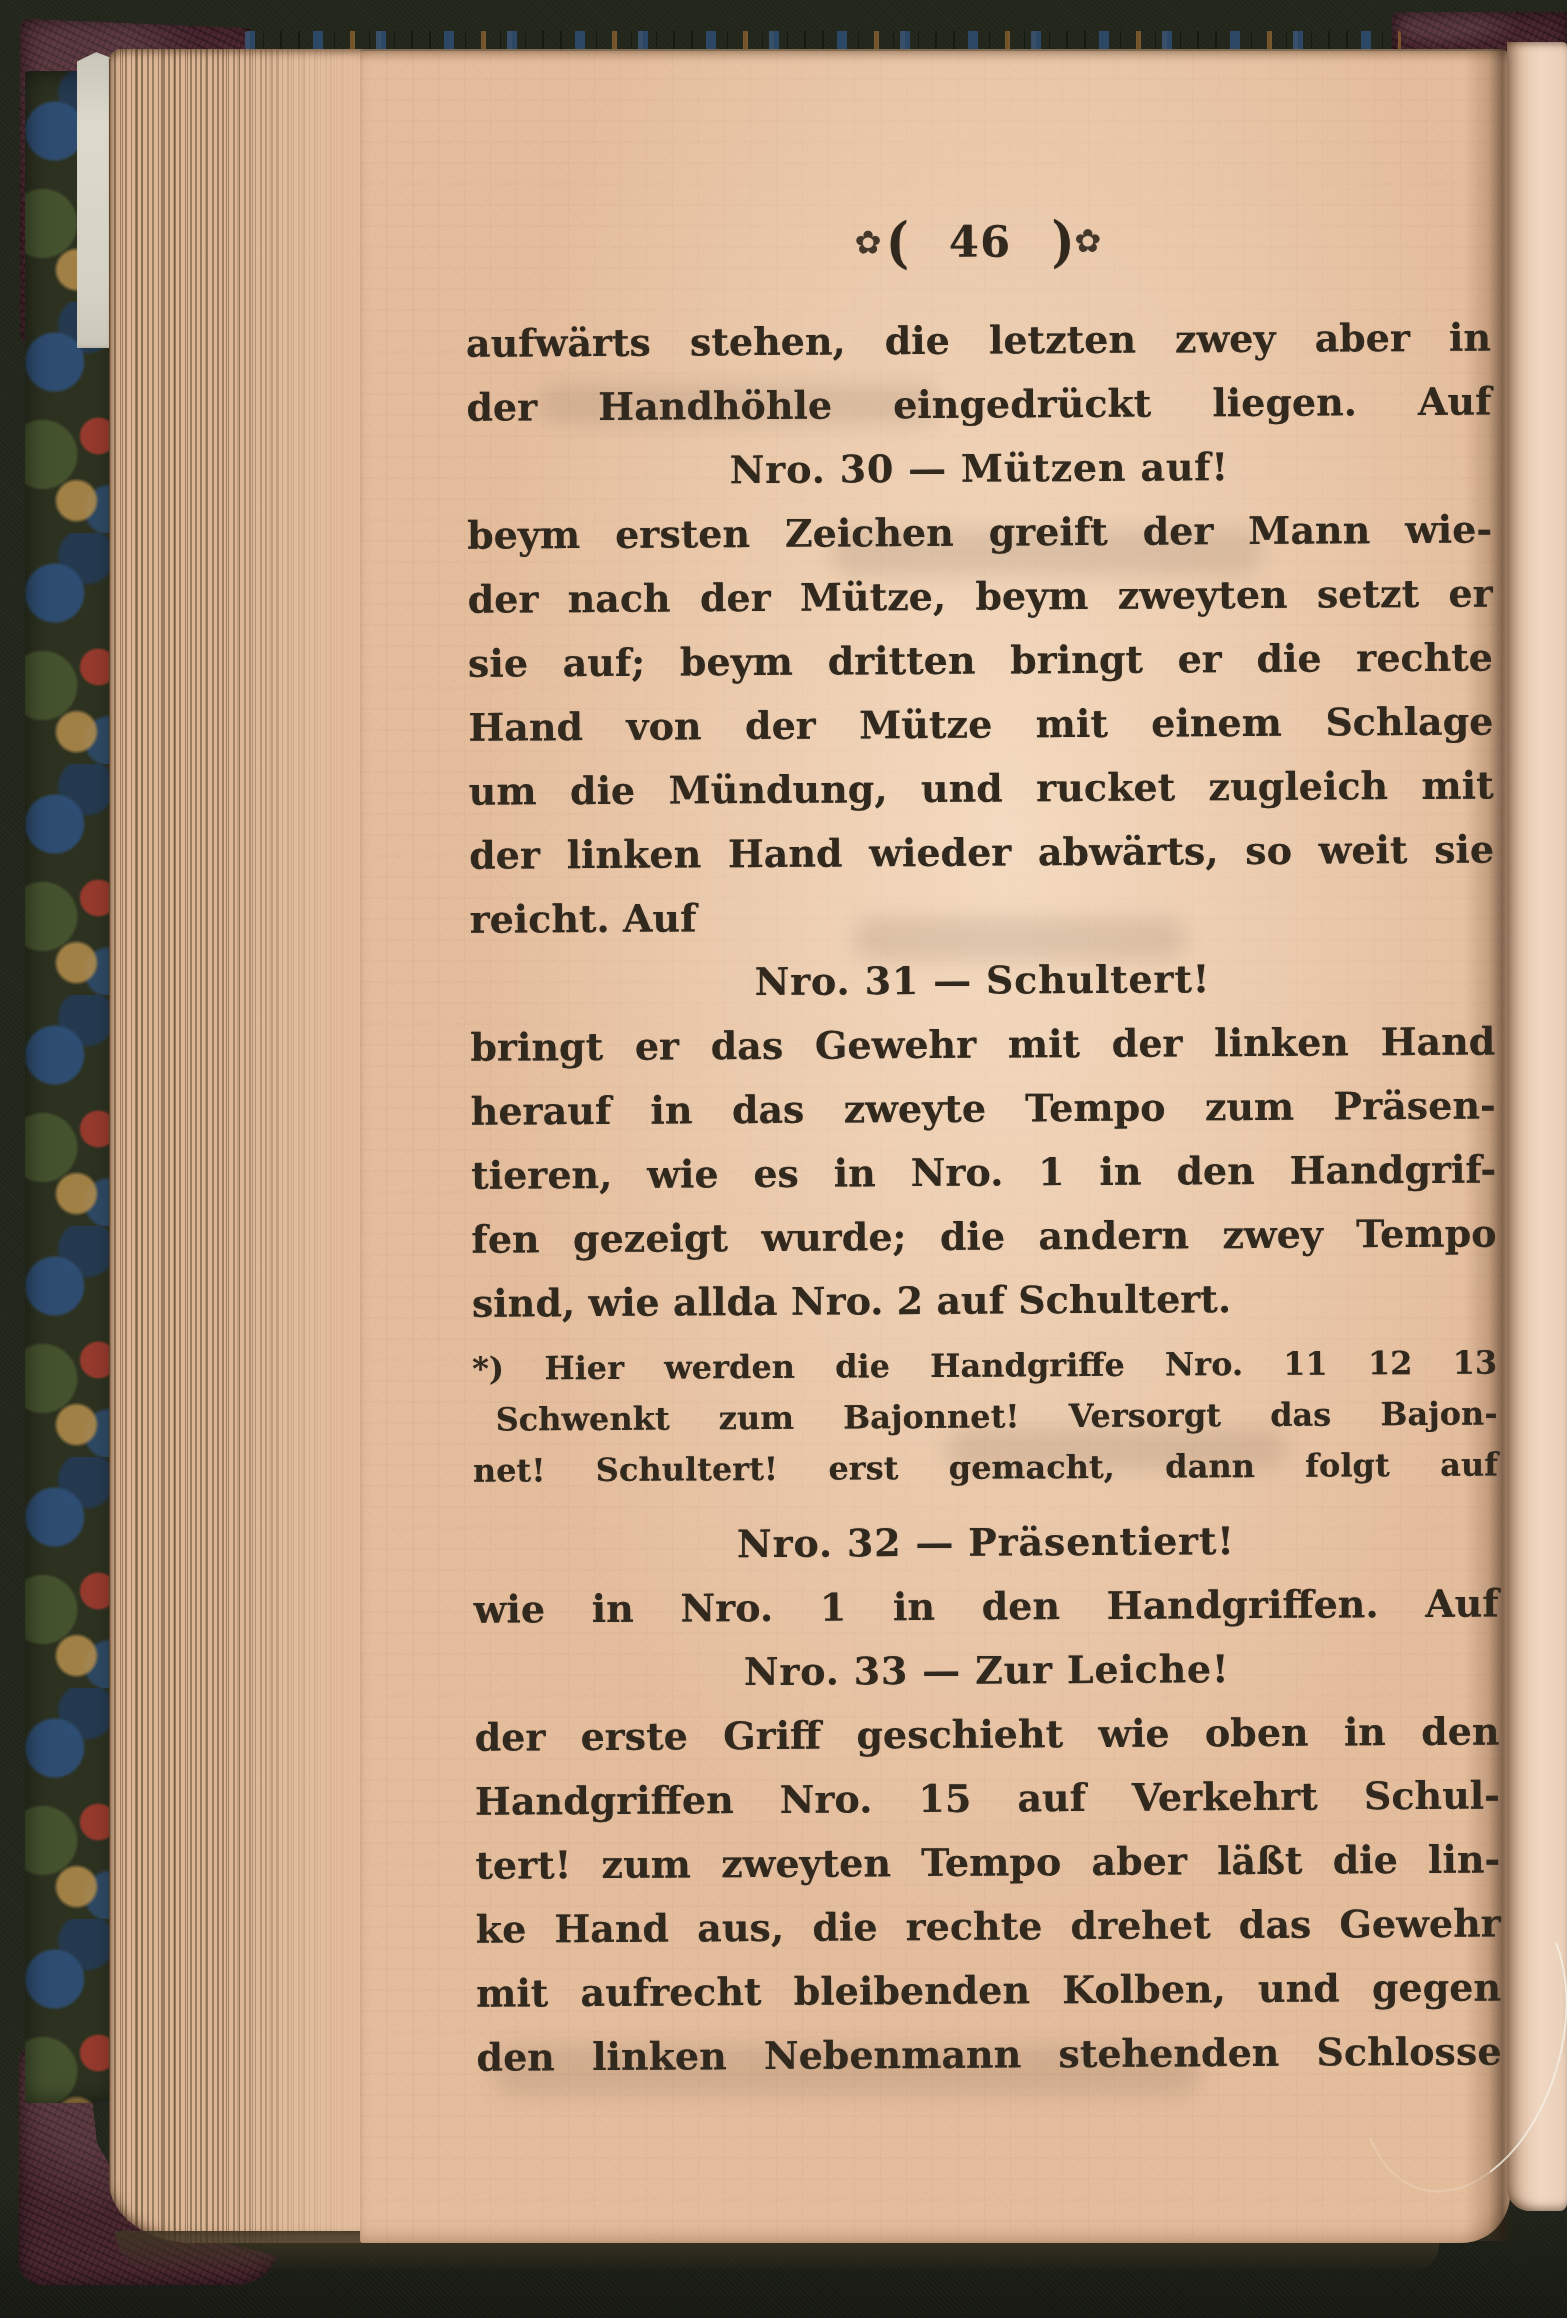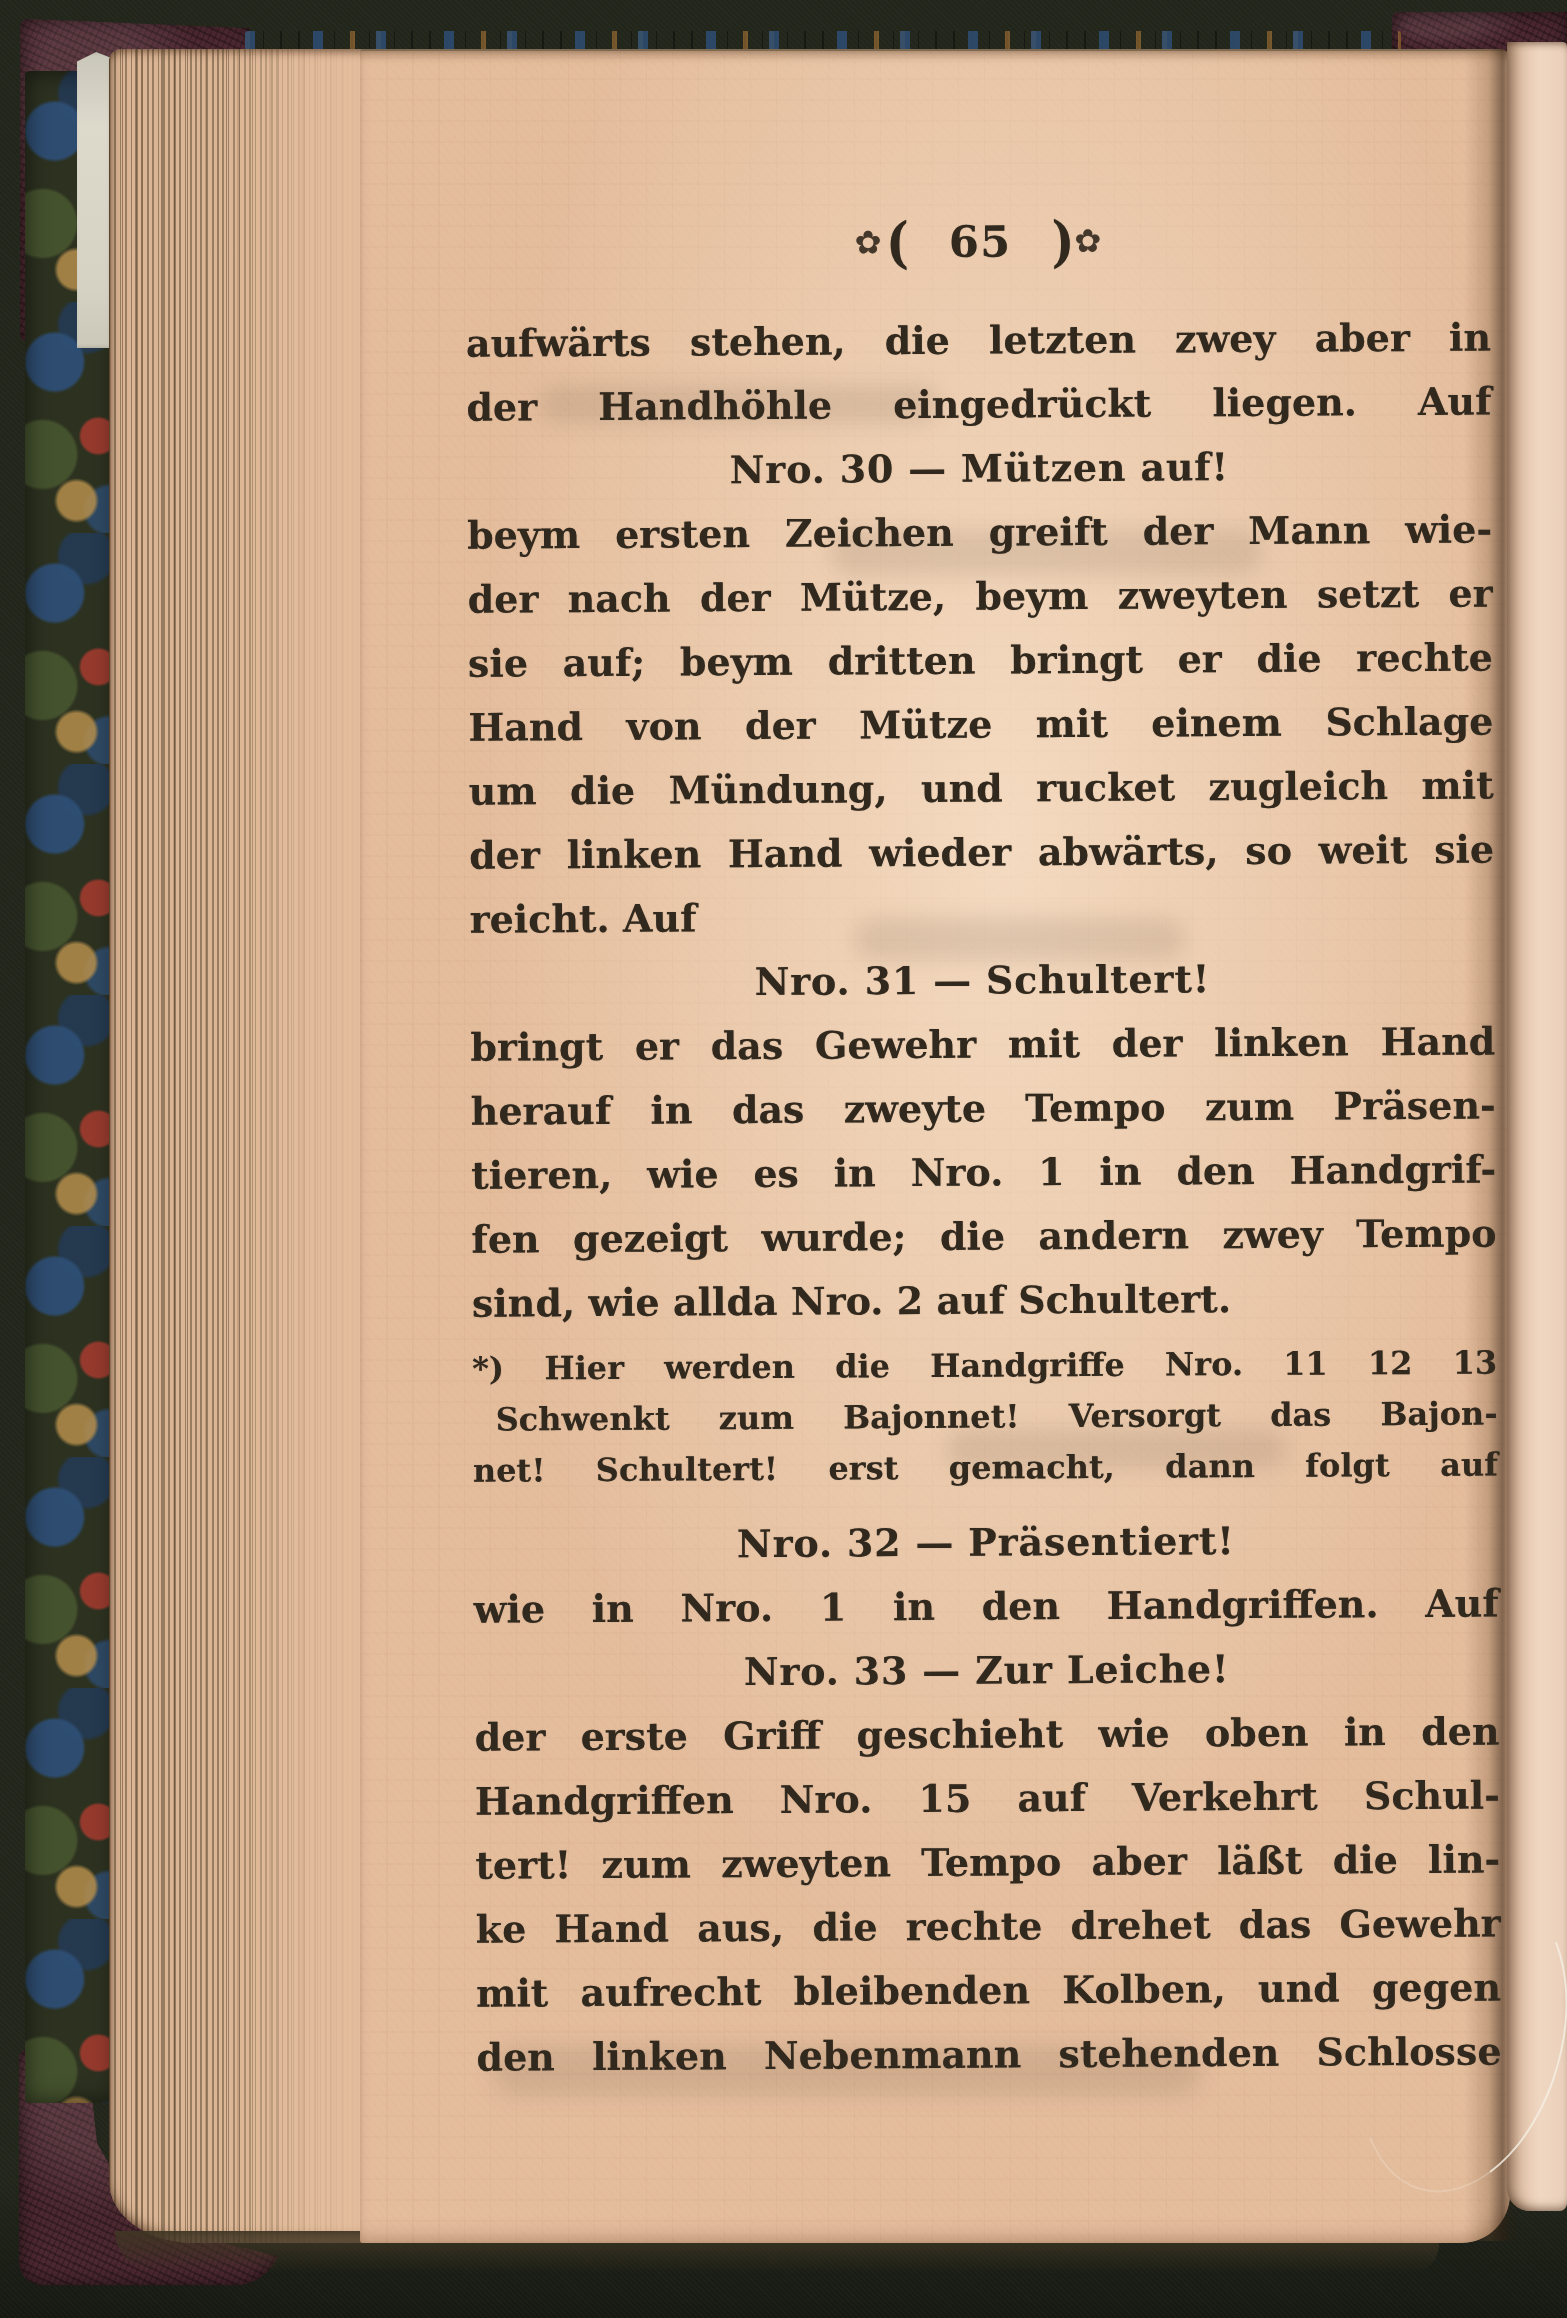--- a/index.html
+++ b/index.html
@@ -174,21 +174,21 @@
   <div class="layer ghost" id="ghost-1"></div>
   <div class="layer ghost" id="ghost-2"></div>
   <div class="layer ghost" id="ghost-3"></div>
   <div class="layer ghost" id="ghost-4"></div>
   <div class="layer ghost" id="ghost-5"></div>
 
   <div class="layer" id="page-content">
     <div id="page-header">
       <span class="fleuron">✿</span>
       <span class="paren" id="paren-open">(</span>
-      <span id="page-number">65</span>
+      <span id="page-number">46</span>
       <span class="paren">)</span>
       <span class="fleuron">✿</span>
     </div>
     <div id="text-column">
         <div class="line body">aufwärts stehen, die letzten zwey aber in</div>
         <div class="line body">der Handhöhle eingedrückt liegen.  Auf</div>
         <div class="line heading">Nro. 30 — Mützen auf!</div>
         <div class="line body">beym ersten Zeichen greift der Mann wie-</div>
         <div class="line body">der nach der Mütze, beym zweyten setzt er</div>
         <div class="line body">sie auf; beym dritten bringt er die rechte</div>

